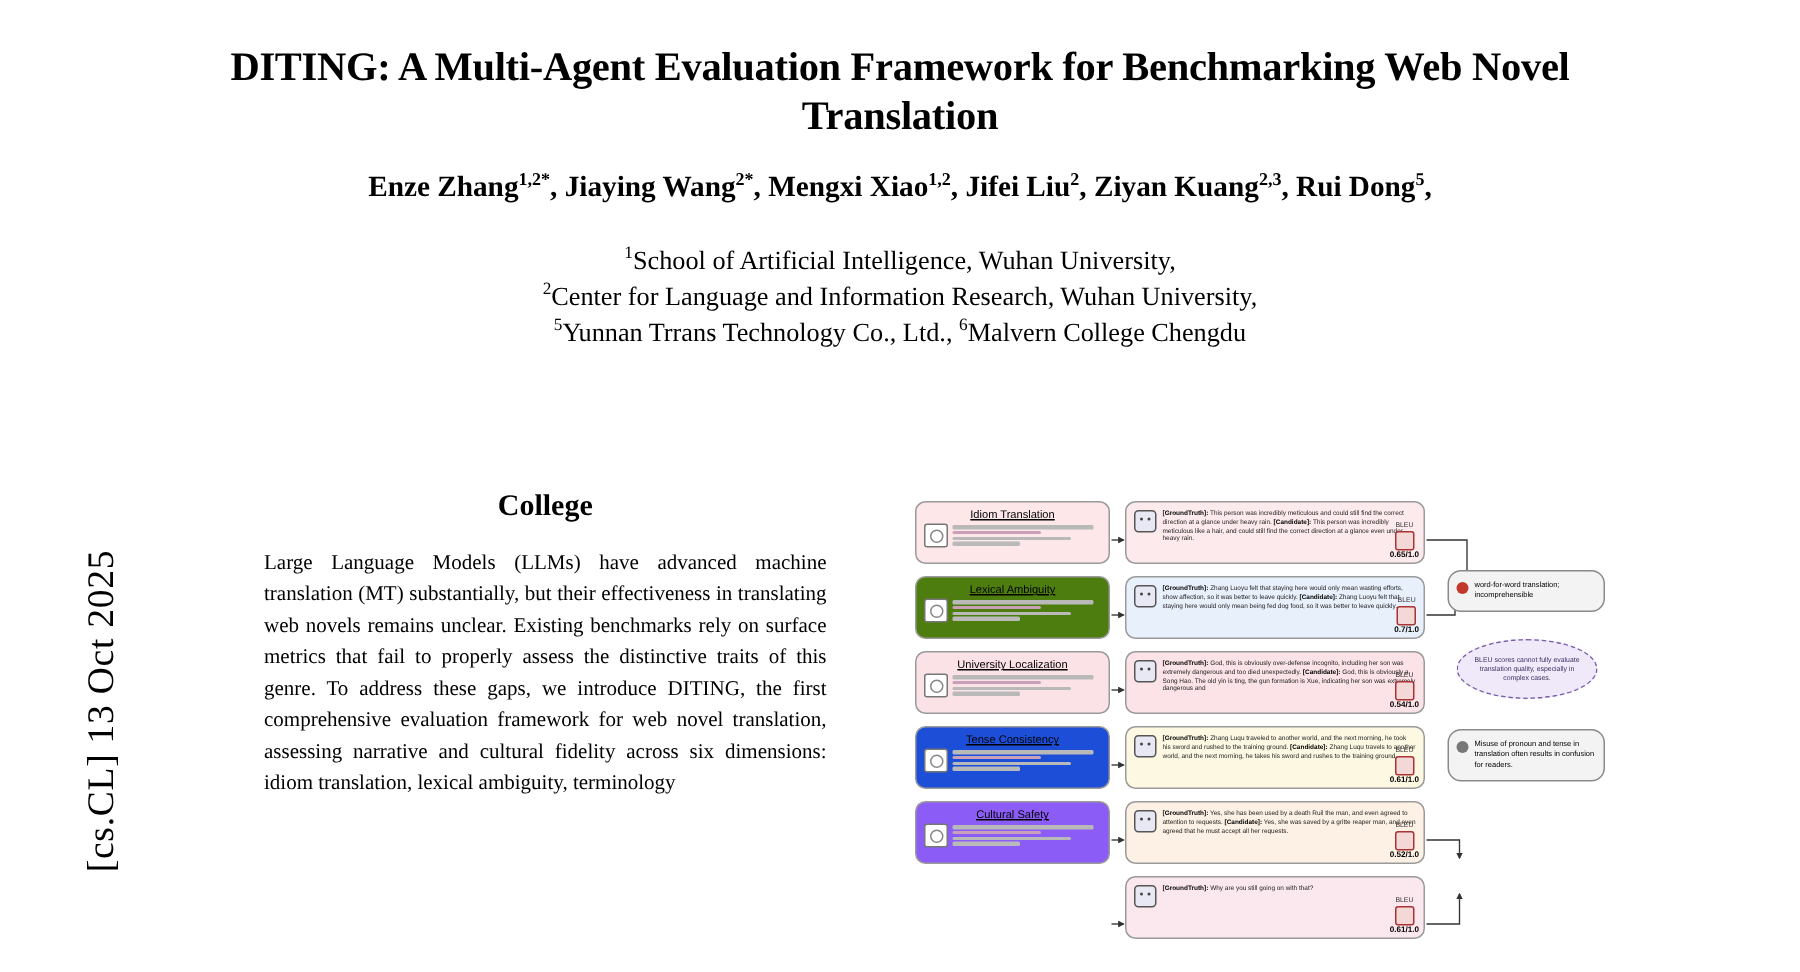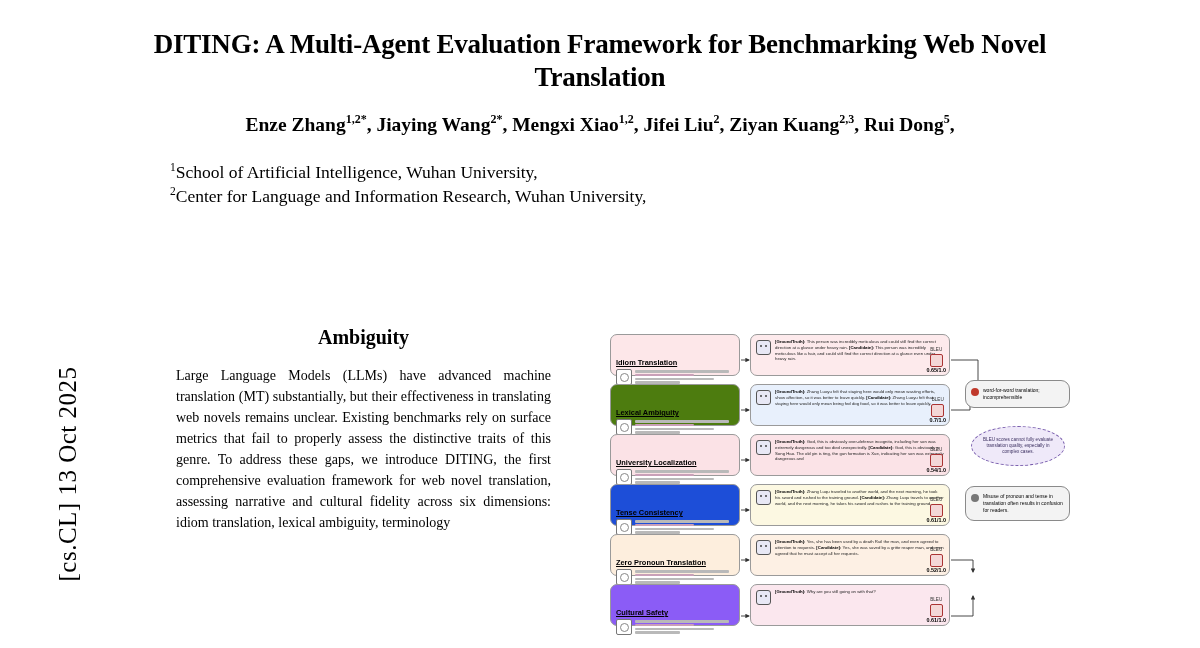--- a/index.html
+++ b/index.html
@@ -58,20 +58,21 @@
     line-height: 1.55;
     text-align: center;
   }
   .authors sup { font-size: 12px; font-weight: bold; margin-top: 42px; }
 
   .affiliations {
     margin: 20px auto 0 auto;
     width: 860px;
     font-size: 17.5px;
     line-height: 1.38;
+    text-align: center;
   }
   .affiliations sup { font-size: 11.5px; }
 
   
   .body {
     position: absolute;
     top: 326px;
     left: 0;
     width: 960px;
     height: 322px;
@@ -127,26 +128,25 @@
     border-radius: 7px;
     padding: 4px 5px 5px 5px;
     margin-bottom: 8px;
     height: 42px;
     box-sizing: border-box;
     position: relative;
     font-family: "Liberation Sans", sans-serif;
   }
   .dim-title {
     font-size: 7.4px;
-    font-weight: bold;
+    font-weight: normal;
     text-decoration: underline;
-    text-align: left;
+    text-align: center;
     line-height: 1;
     margin-bottom: 3px;
-    margin-top: 20px;
   }
   .dim-body {
     display: flex;
     gap: 3px;
     align-items: flex-start;
   }
   .dim-icon {
     width: 14px; height: 14px;
     flex: 0 0 14px;
     border: 1px solid #777;
@@ -275,26 +275,27 @@
 
   <div class="authors">
     <div>
       Enze Zhang<sup>1,2*</sup>, Jiaying Wang<sup>2*</sup>, Mengxi Xiao<sup>1,2</sup>, Jifei Liu<sup>2</sup>, Ziyan Kuang<sup>2,3</sup>, Rui Dong<sup>5</sup>,
     </div>
   </div>
 
   <div class="affiliations">
     <div><sup>1</sup>School of Artificial Intelligence, Wuhan University,</div>
     <div><sup>2</sup>Center for Language and Information Research, Wuhan University,</div>
+    <div><sup>5</sup>Yunnan Trrans Technology Co., Ltd., <sup>6</sup>Malvern College Chengdu</div>
   </div>
 
   <div class="body">
 
     <div class="col-left">
-      <div class="abs-head">Ambiguity</div>
+      <div class="abs-head">College</div>
       <p class="abs-text">Large Language Models (LLMs) have advanced machine translation (MT) substantially, but their effectiveness in translating web novels remains unclear. Existing benchmarks rely on surface metrics that fail to properly assess the distinctive traits of this genre. To address these gaps, we introduce DITING, the first comprehensive evaluation framework for web novel translation, assessing narrative and cultural fidelity across six dimensions: idiom translation, lexical ambiguity, terminology</p>
     </div>
 
     <div class="figure">
 
       <svg class="arrows">
         <defs>
           <marker id="ah" markerWidth="5" markerHeight="5" refX="4" refY="2.5" orient="auto">
             <path d="M0,0 L5,2.5 L0,5 z" fill="#333"></path>
           </marker>
@@ -358,32 +359,20 @@
             <div class="dim-icon"></div>
             <div class="dim-lines">
               <div class="ln w95"></div>
                 <div class="ln c w60"></div>
                 <div class="ln w80"></div>
                 <div class="ln w45"></div>
             </div>
           </div>
         </div>
 
-        <div class="dim-card" style="background:#fdeedd">
-          <div class="dim-title">Zero Pronoun Translation</div>
-          <div class="dim-body">
-            <div class="dim-icon"></div>
-            <div class="dim-lines">
-              <div class="ln w95"></div>
-                <div class="ln c w60"></div>
-                <div class="ln w80"></div>
-                <div class="ln w45"></div>
-            </div>
-          </div>
-        </div>
 
         <div class="dim-card" style="background:#8b5cf6">
           <div class="dim-title">Cultural Safety</div>
           <div class="dim-body">
             <div class="dim-icon"></div>
             <div class="dim-lines">
               <div class="ln w95"></div>
                 <div class="ln c w60"></div>
                 <div class="ln w80"></div>
                 <div class="ln w45"></div>

